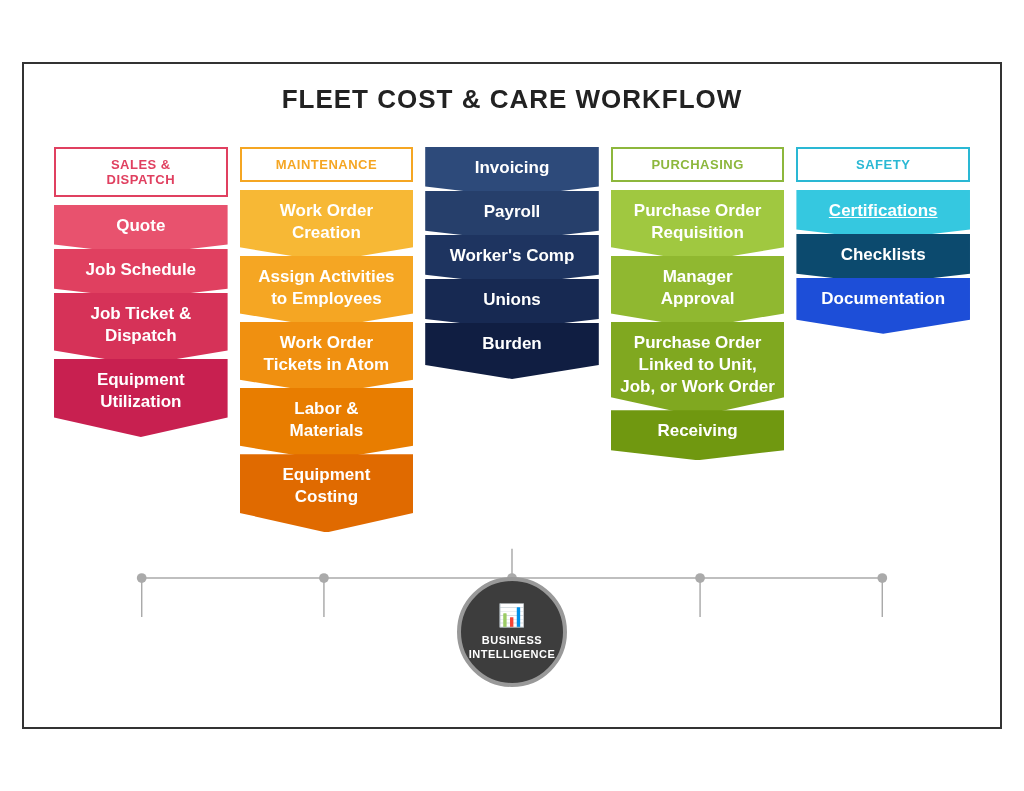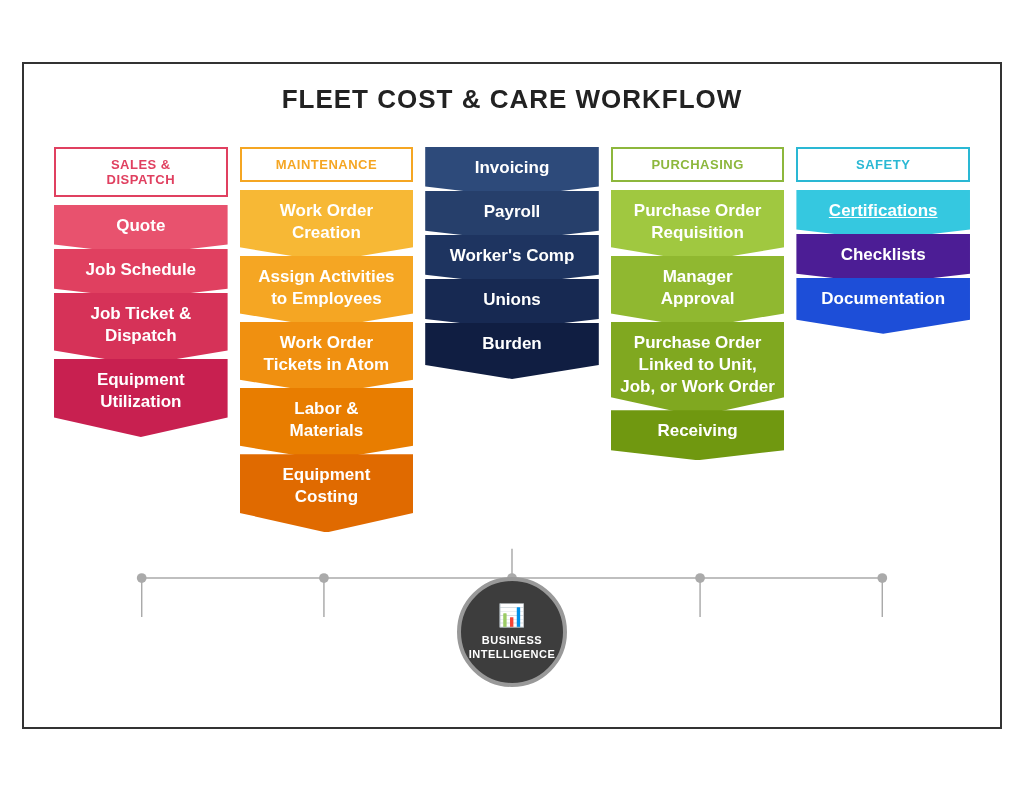--- a/index.html
+++ b/index.html
@@ -107,21 +107,21 @@
 
     
     .purch-item-1 { background: #a0c840; }
     .purch-item-2 { background: #90b830; }
     .purch-item-3 { background: #80a820; }
     .purch-item-4 { background: #709810; }
     .purch-item-5 { background: #608800; }
 
     
     .safety-item-1 { background: #35c8e0; text-decoration: underline; }
-    .safety-item-2 { background: #4c1d95; }
+    .safety-item-2 { background: #0c4a6e; }
     .safety-item-3 { background: #1d4ed8; }
     .bi-circle {
       width: 110px;
       height: 110px;
       border-radius: 50%;
       background: #3d3d3d;
       display: flex;
       flex-direction: column;
       align-items: center;
       justify-content: center;

